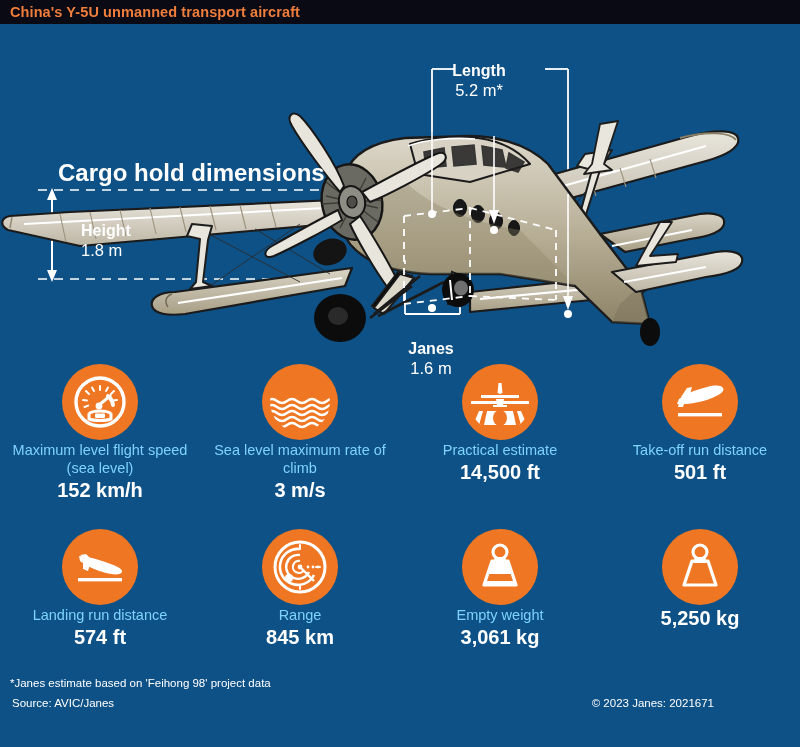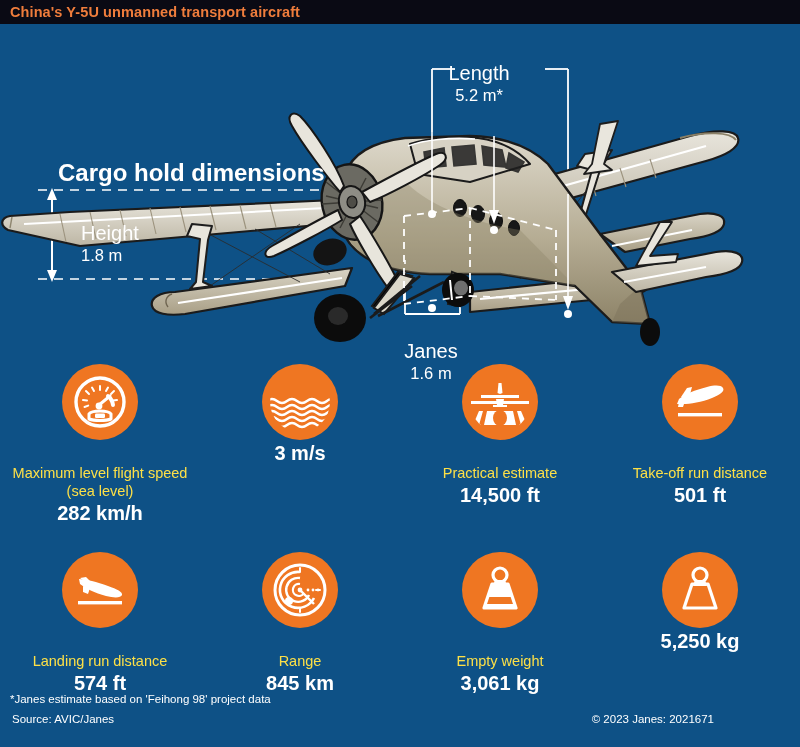--- a/index.html
+++ b/index.html
@@ -52,22 +52,22 @@
   }
 
   .dim-label {
     position: absolute;
     color: #ffffff;
     text-align: center;
     line-height: 1.18;
   }
   .dim-label .dim-name {
     display: block;
-    font-weight: normal;
-    font-size: 20px;
+    font-weight: bold;
+    font-size: 16px;
   }
   .dim-label .dim-value {
     display: block;
     font-size: 16.5px;
     font-weight: normal;
   }
 
   #cargo-heading {
     position: absolute;
     left: 58px;
@@ -105,41 +105,41 @@
     height: 76px;
     border-radius: 50%;
     background: #ef7622;
     display: flex;
     align-items: center;
     justify-content: center;
     flex: none;
   }
   .stat-icon svg { display: block; }
   .stat-label {
-    margin-top: 24px;
-    color: #fde047;
+    margin-top: 1px;
+    color: #7dd3fc;
     font-size: 14.5px;
     line-height: 1.25;
     text-align: center;
     max-width: 180px;
   }
   .stat-value {
     margin-top: 2px;
     color: #ffffff;
     font-size: 20px;
     font-weight: bold;
     text-align: center;
   }
   #stat-row-2 { margin-top: 27px; }
 
   
   #footer {
     position: absolute;
     left: 0;
-    bottom: 0;
+    bottom: 16px;
     width: 724px;
     height: 60px;
   }
   #footnote {
     position: absolute;
     left: 10px;
     top: 6px;
     font-size: 11.5px;
     color: #ffffff;
     white-space: nowrap;
@@ -395,38 +395,39 @@
                 <path d="M12.5 33 L16.2 31.6"></path>
             </g>
             <path d="M36 22 A14 14 0 0 1 41 31" fill="none" stroke="#ffffff" stroke-width="4" stroke-linecap="round"></path>
             <path d="M27 31 L38 22" stroke="#ffffff" stroke-width="3" stroke-linecap="round"></path>
             <circle cx="27" cy="32" r="3.4" fill="#ffffff"></circle>
             <path d="M17 40 C20 36 36 36 39 40 L39 45 C34 47 22 47 17 45 Z" fill="none" stroke="#ffffff" stroke-width="3" stroke-linejoin="round"></path>
             <rect x="23" y="39.5" width="10" height="4.5" rx="1.2" fill="#ffffff"></rect>
           </svg>
         </div>
         <div class="stat-label">Maximum level flight speed (sea level)</div>
-        <div class="stat-value">282 km/h</div>
+        <div class="stat-value">152 km/h</div>
       </div>
 
       <div class="stat-cell">
         <div class="stat-icon">
           <svg width="62" height="62" viewBox="0 0 62 62">
             <clipPath id="circClip1">
                 <circle cx="31" cy="31" r="30"></circle>
               </clipPath>
             <g clip-path="url(#circClip1)" stroke="#ffffff" stroke-width="2.3" fill="none" stroke-linecap="round">
               <path d="M-2 30 q5 -4 10 0 t10 0 t10 0 t10 0 t10 0 t10 0 t10 0"></path>
               <path d="M-2 36 q5 -4 10 0 t10 0 t10 0 t10 0 t10 0 t10 0 t10 0"></path>
               <path d="M-2 42 q5 -4 10 0 t10 0 t10 0 t10 0 t10 0 t10 0 t10 0"></path>
               <path d="M-2 48 q5 -4 10 0 t10 0 t10 0 t10 0 t10 0 t10 0 t10 0"></path>
               <path d="M-2 54 q5 -4 10 0 t10 0 t10 0 t10 0 t10 0 t10 0 t10 0"></path>
             </g>
           </svg>
         </div>
+        <div class="stat-label">Sea level maximum rate of climb</div>
         <div class="stat-value">3 m/s</div>
       </div>
 
       <div class="stat-cell">
         <div class="stat-icon">
           <svg width="62" height="62" viewBox="0 0 62 62">
             <clipPath id="circClip2">
                 <circle cx="31" cy="31" r="30"></circle>
               </clipPath>
             <g clip-path="url(#circClip2)">

